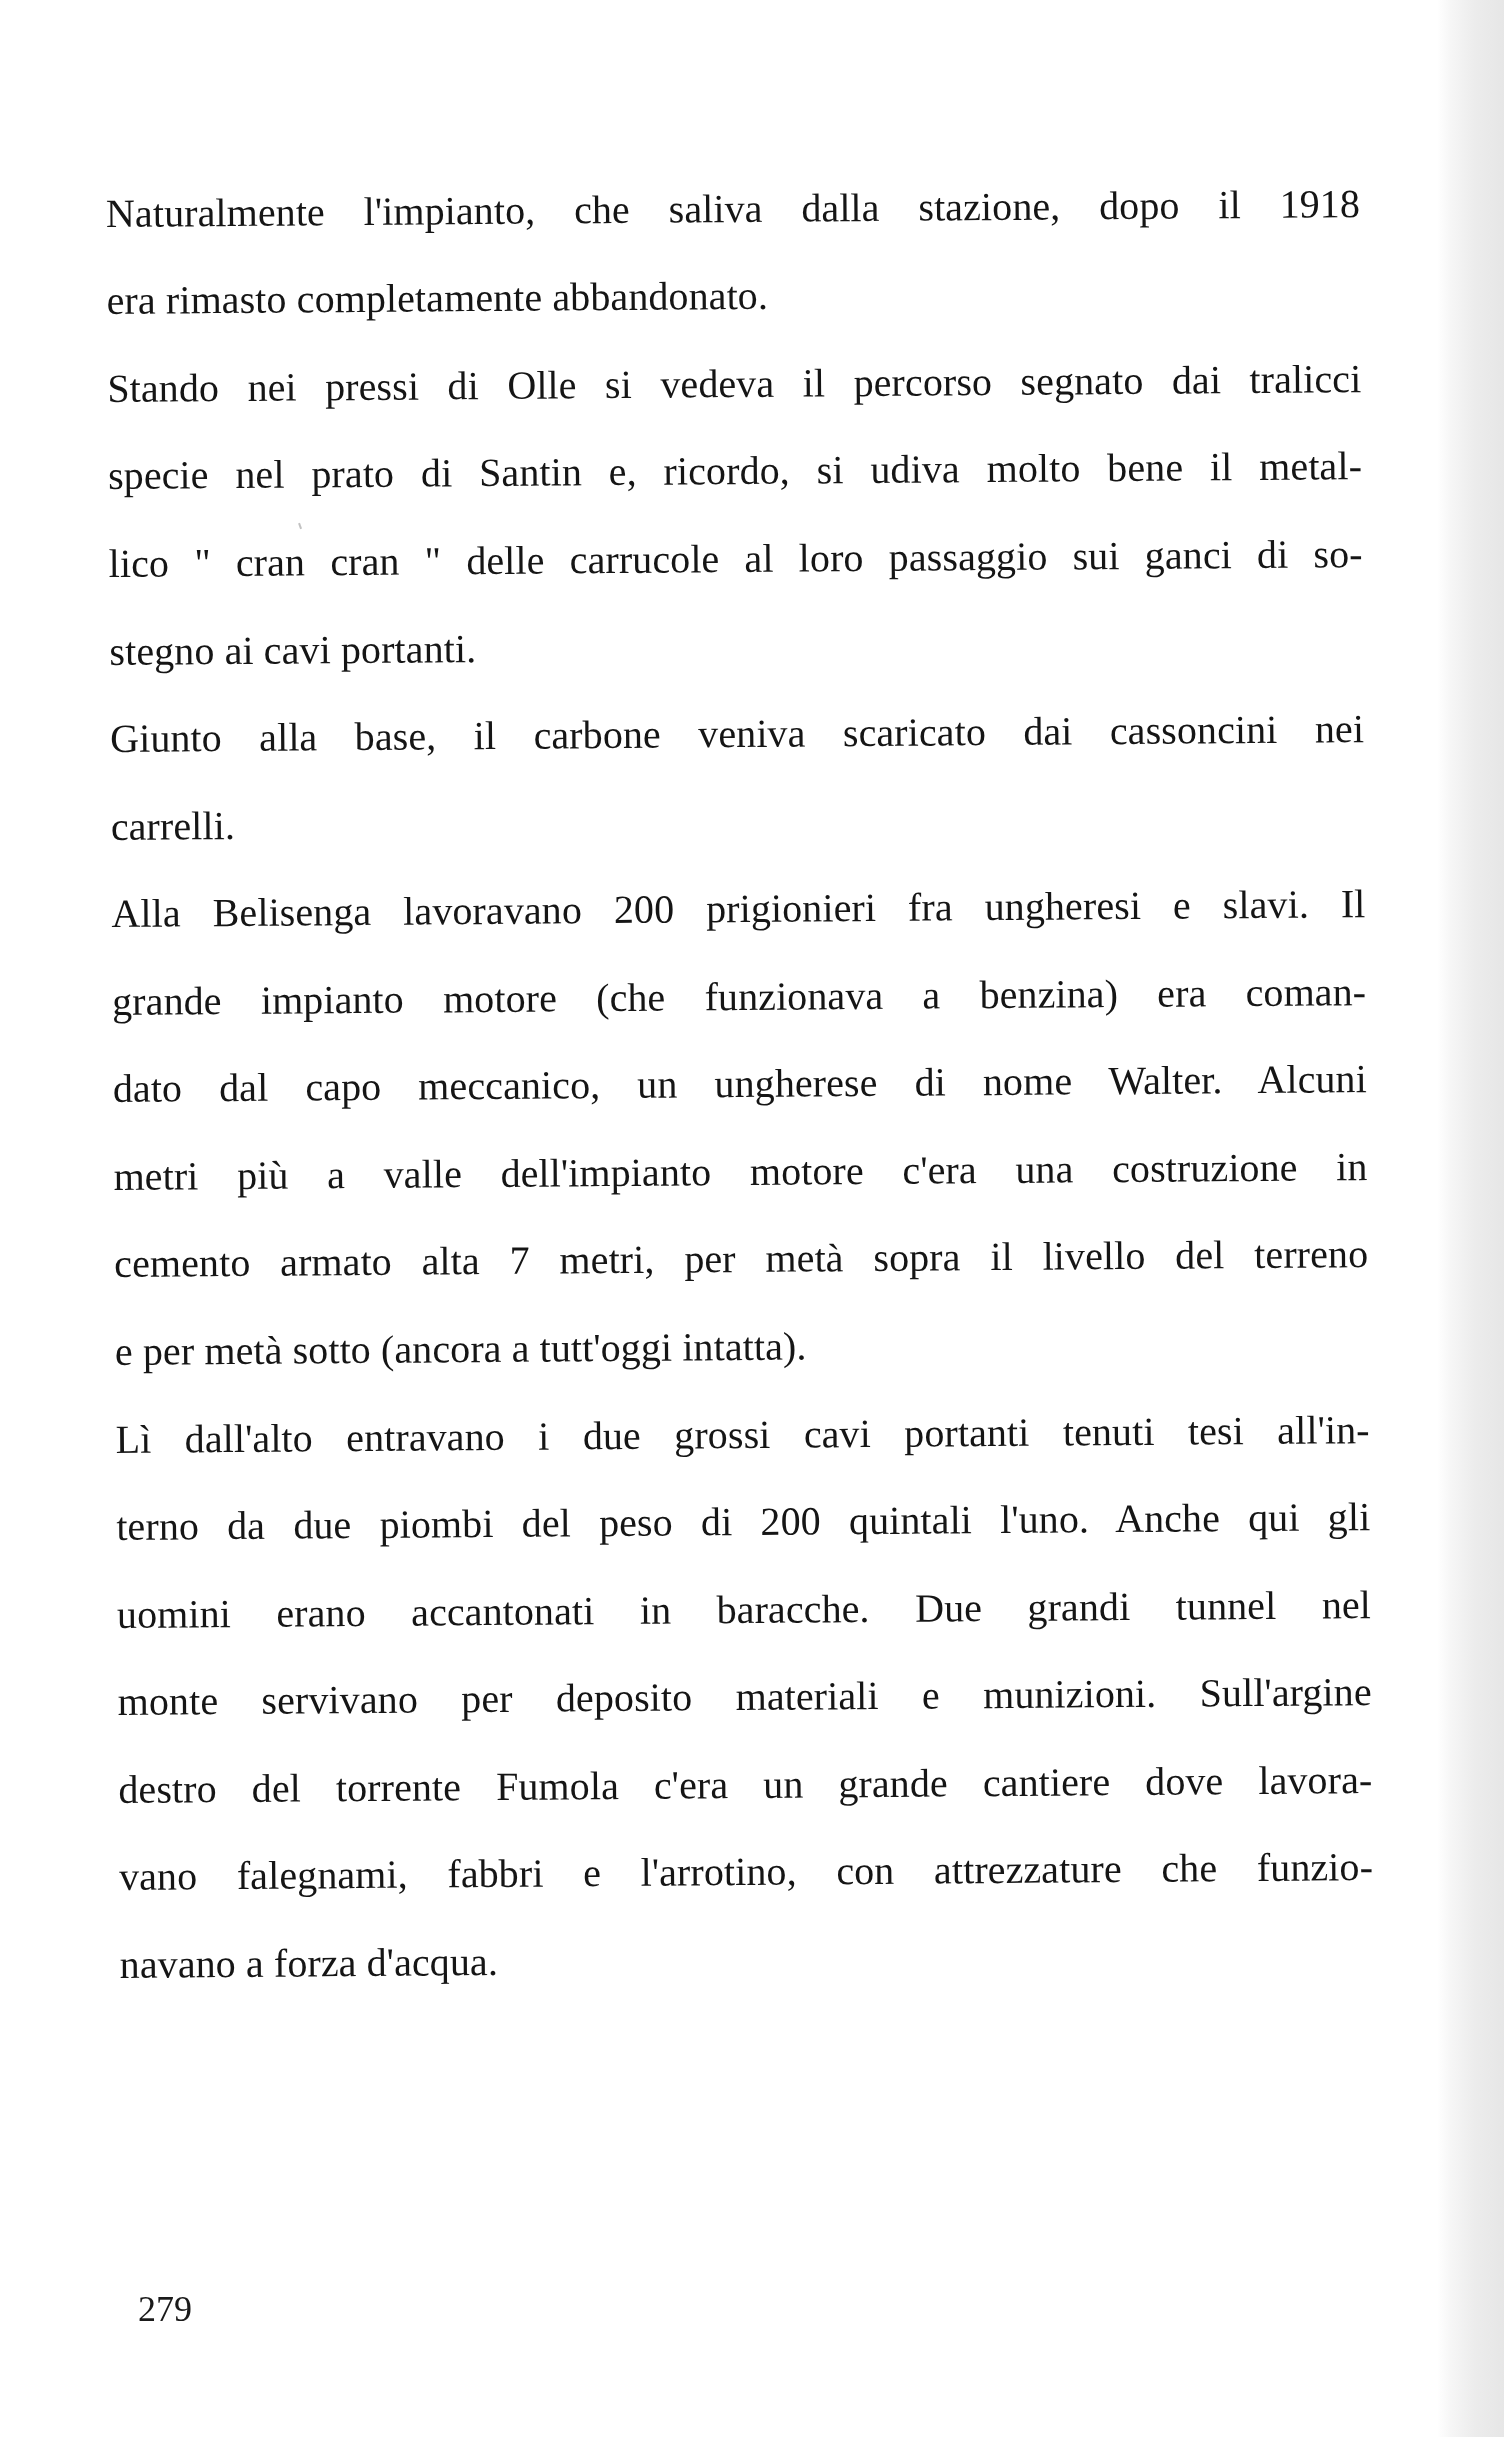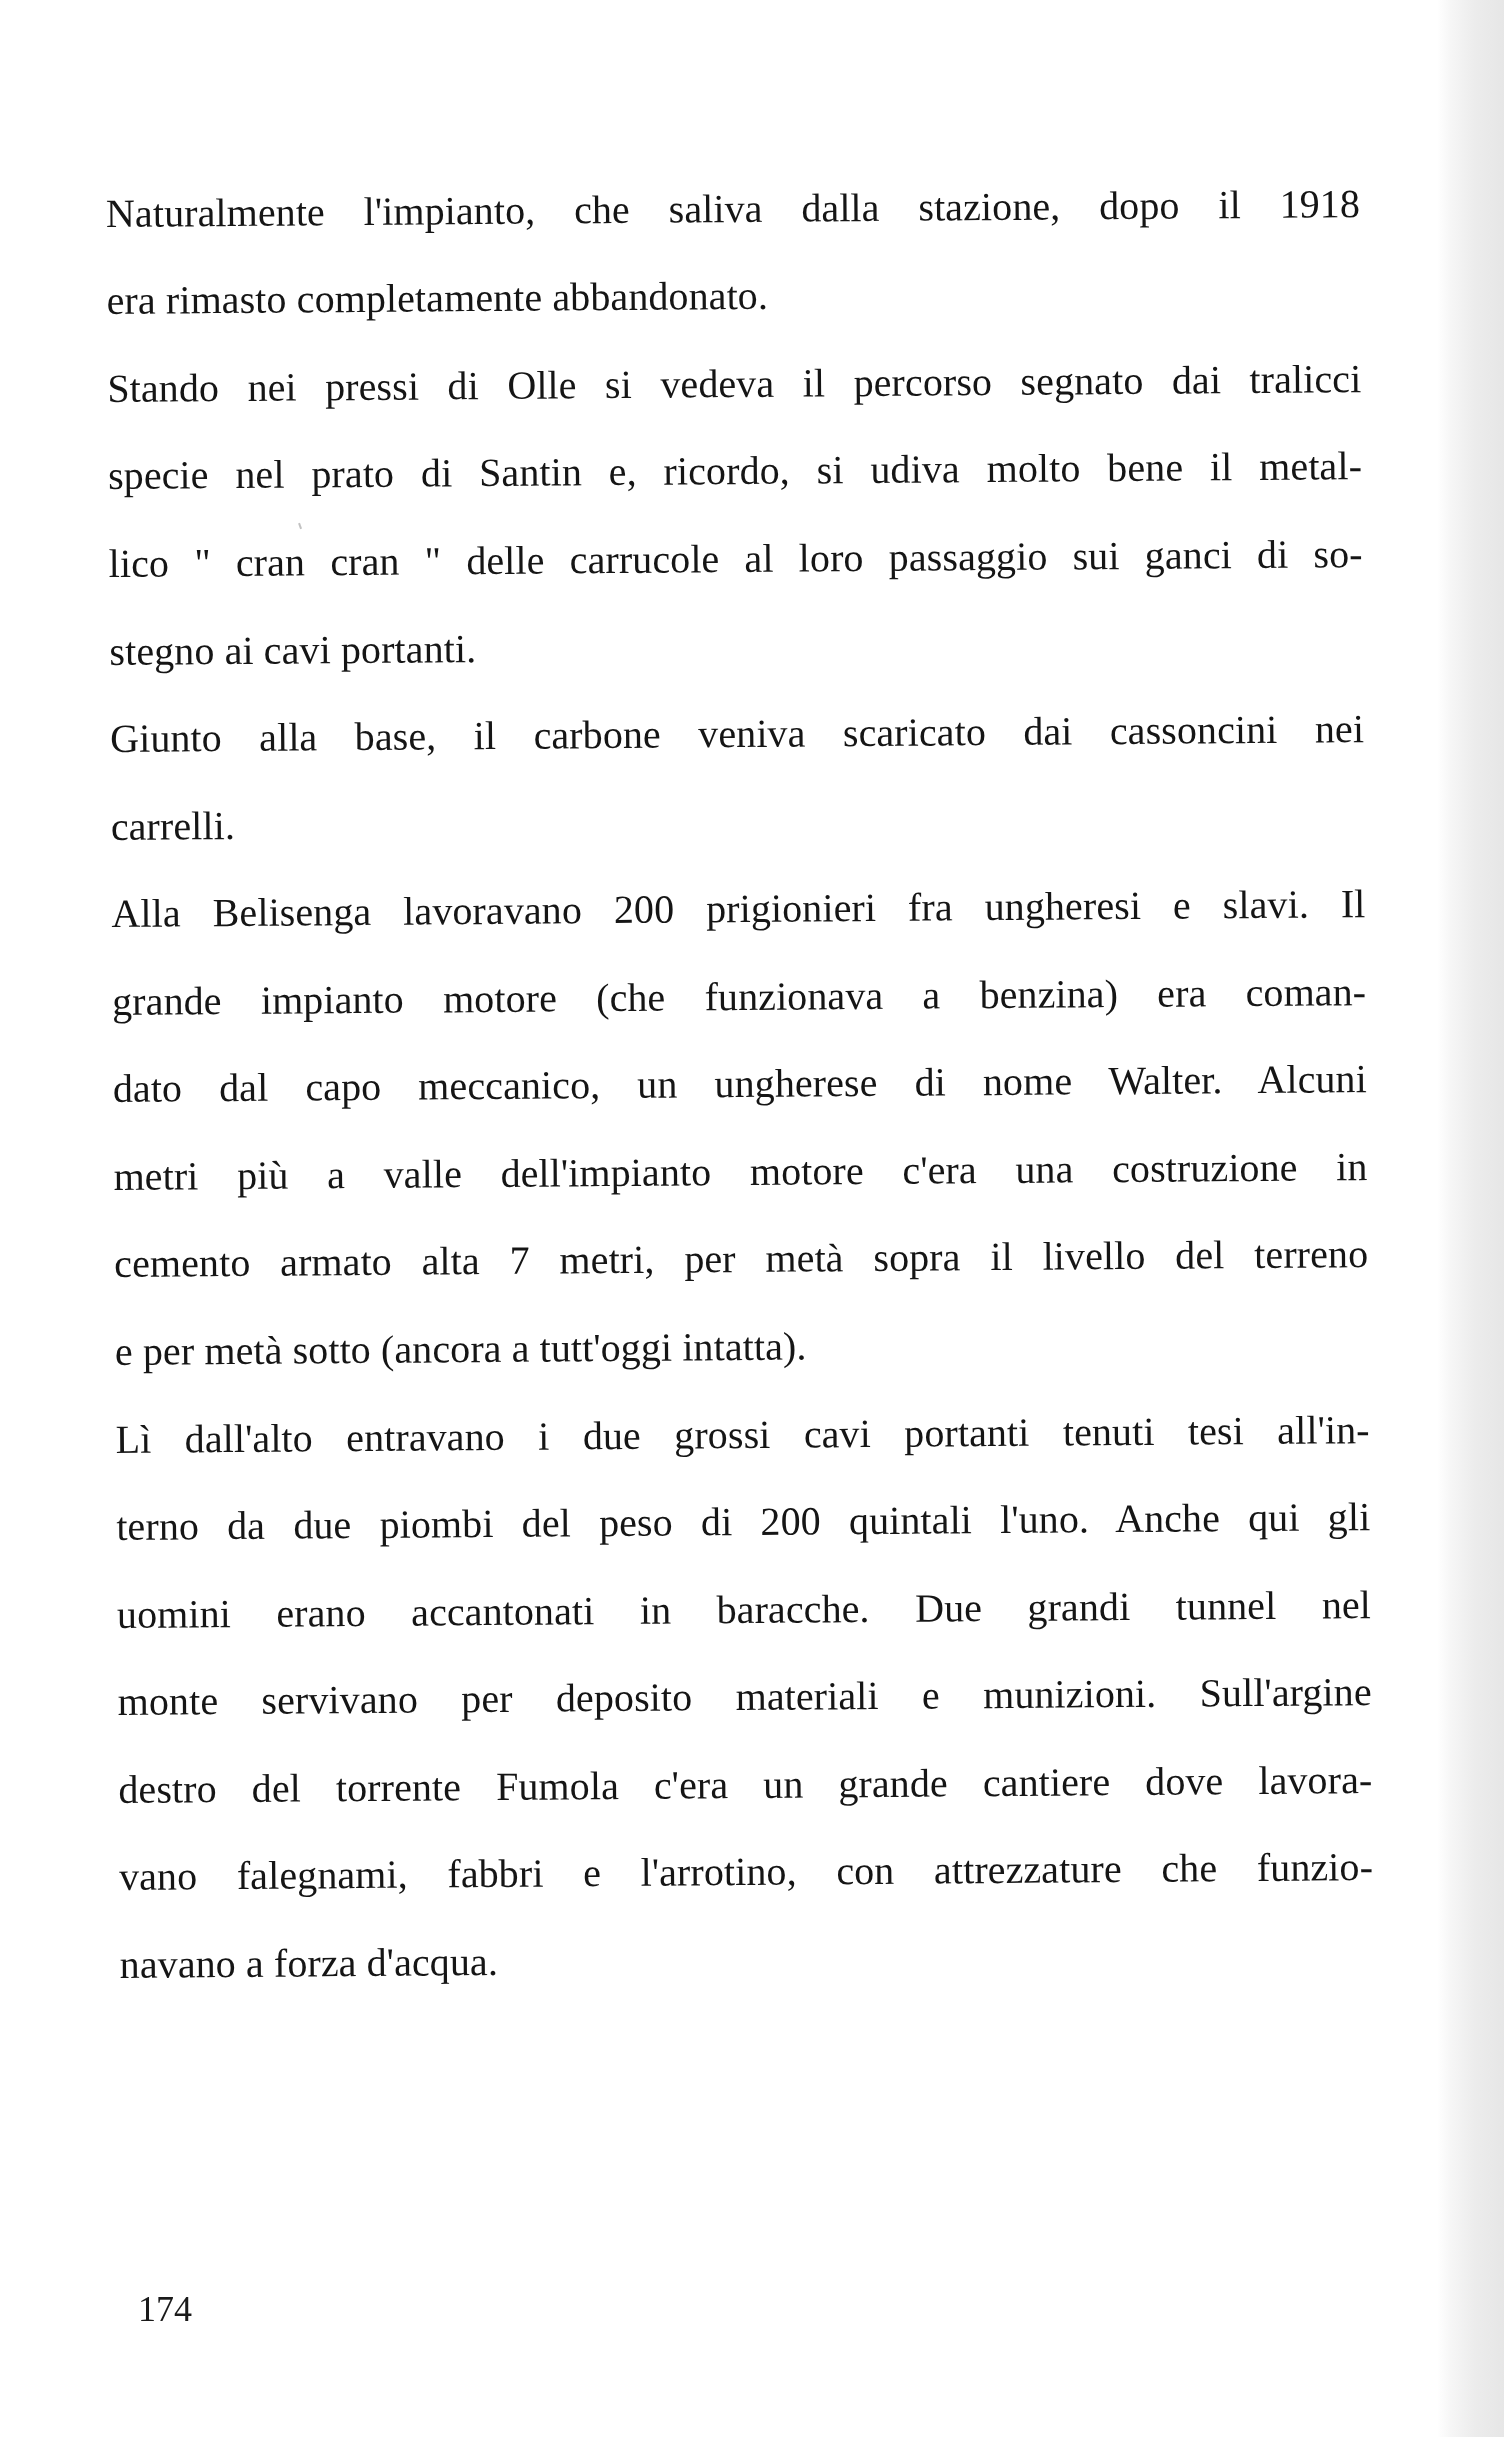--- a/index.html
+++ b/index.html
@@ -84,15 +84,15 @@
     <div class="line justify" style="top: 1503px;">terno da due piombi del peso di 200 quintali l'uno. Anche qui gli</div>
     <div class="line justify" style="top: 1591px;">uomini erano accantonati in baracche. Due grandi tunnel nel</div>
     <div class="line justify" style="top: 1678px;">monte servivano per deposito materiali e munizioni. Sull'argine</div>
     <div class="line justify" style="top: 1766px;">destro del torrente Fumola c'era un grande cantiere dove lavora-</div>
     <div class="line justify" style="top: 1853px;">vano falegnami, fabbri e l'arrotino, con attrezzature che funzio-</div>
     <div class="line" style="top: 1941px;">navano a forza d'acqua.</div>
   </div>
 
   <div class="speck" style="left:299px; top:523px; transform:rotate(-20deg);"></div>
 
-  <div class="page-number">174</div>
+  <div class="page-number">279</div>
 </div>
 
 
 </body></html>

